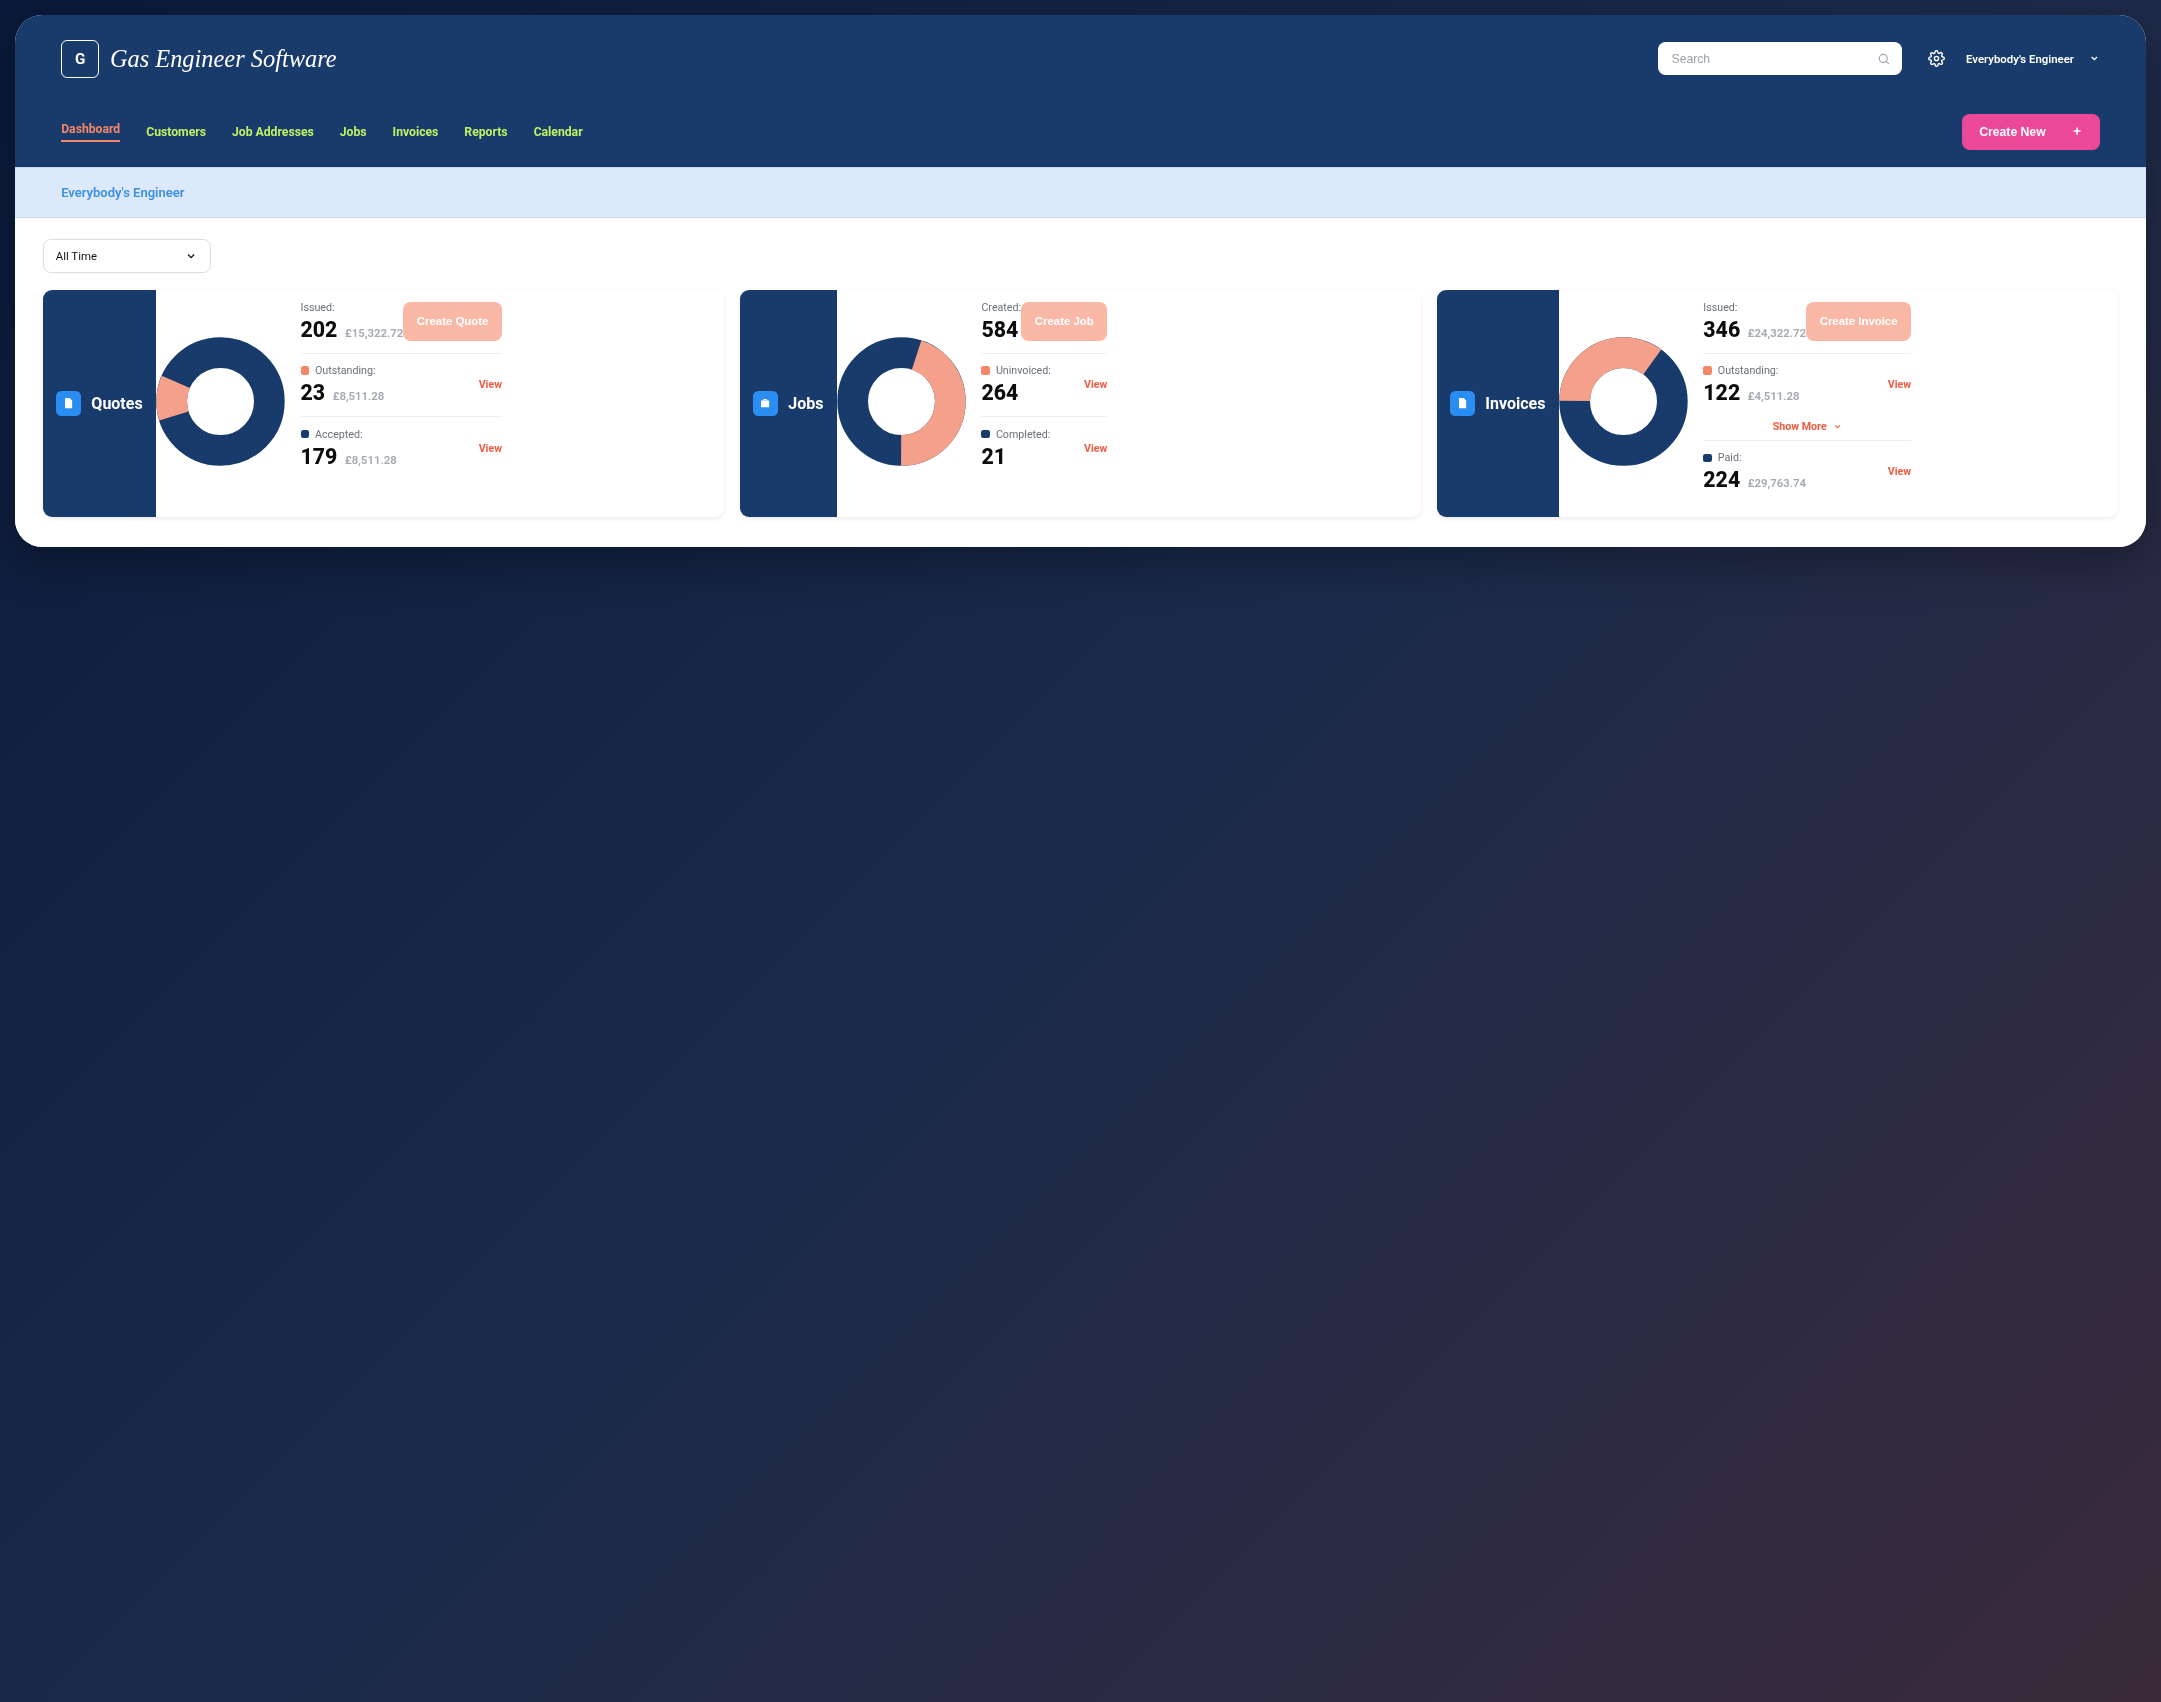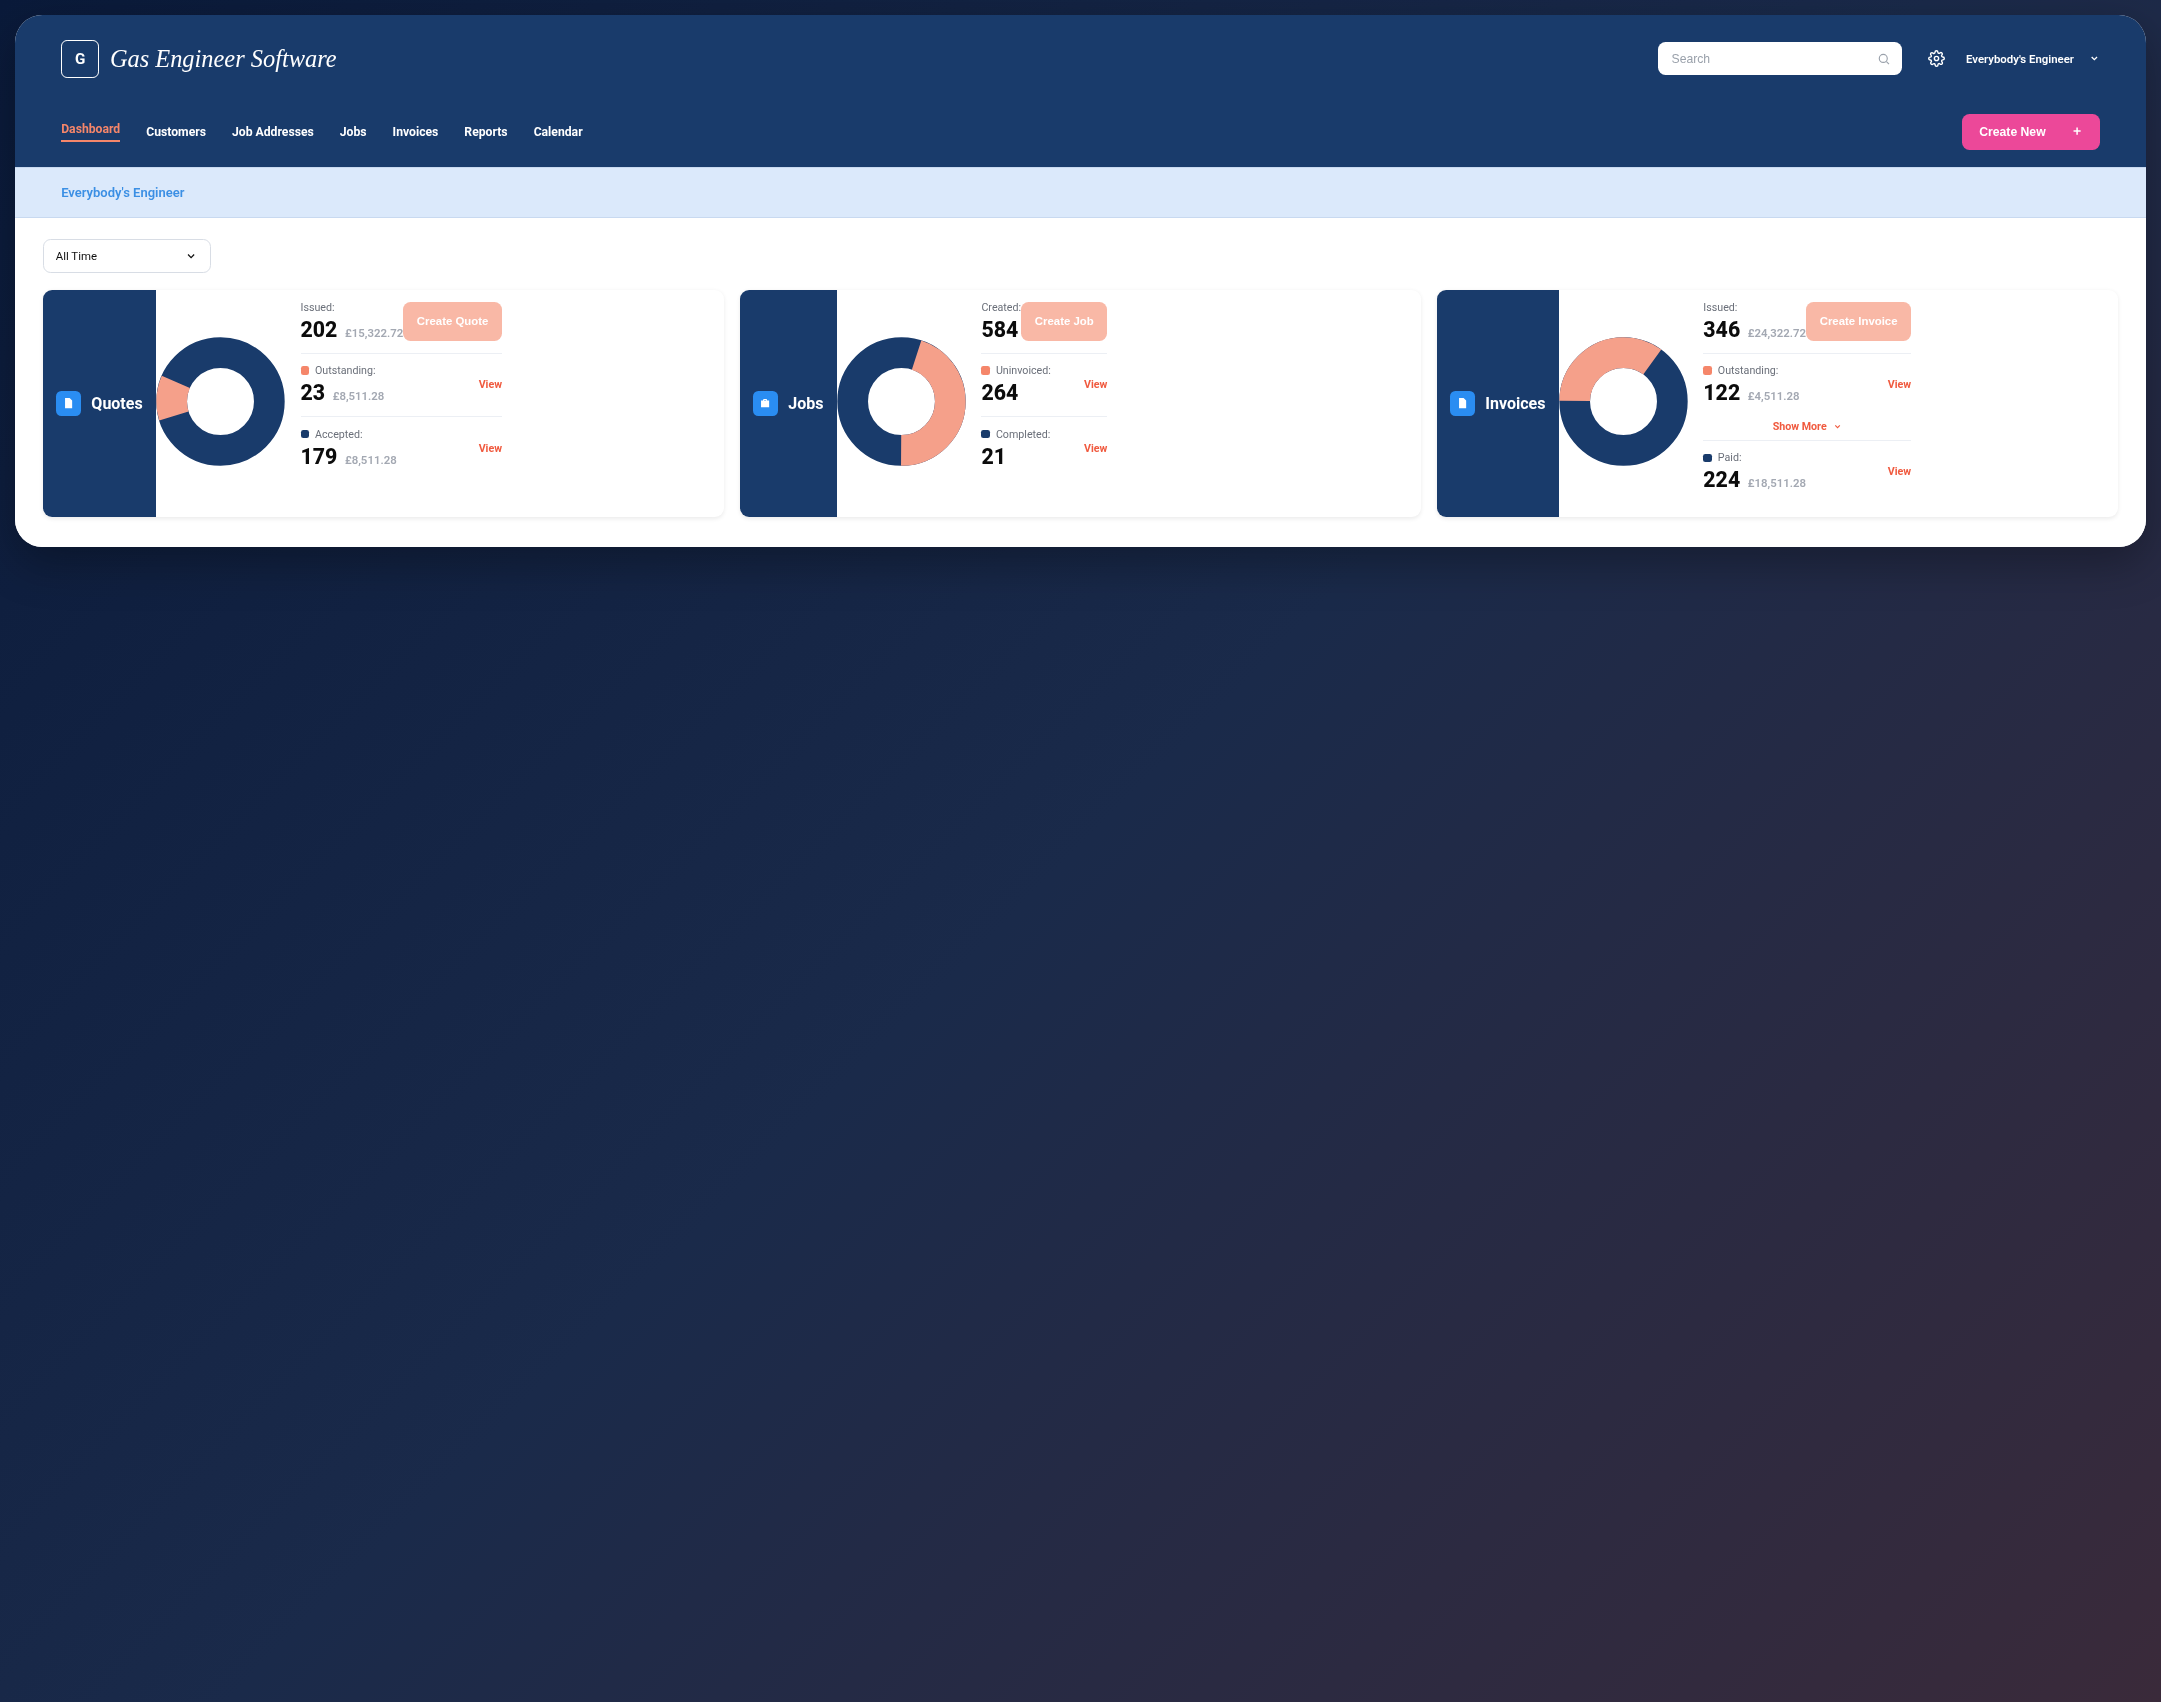--- a/index.html
+++ b/index.html
@@ -82,21 +82,21 @@
   font-size: 11.4px;
   cursor: pointer;
 }
 .nav-row {
   display: flex;
   align-items: center;
   gap: 26px;
   padding: 13.7px 0 17px 0;
 }
 .nav-item {
-  color: #ffffff;
+  color: #bef264;
   font-weight: 700;
   font-size: 12.2px;
   cursor: pointer;
 }
 .nav-item.active {
   color: #f5866a;
   border-bottom: 2.3px solid #f5866a;
   padding-bottom: 4.6px;
 }
 .create-btn {
@@ -471,21 +471,21 @@
               </svg>
           </div>
           <div class="stat-row" style="border-top:0.8px solid #eceff4;">
             <div class="stat-left">
               <div class="stat-label-row">
                   <span class="dot navy"></span>
                   <span class="stat-label">Paid:</span>
                 </div>
               <div class="stat-val-row">
                 <span class="stat-number">224</span>
-                <span class="stat-money">£18,511.28</span>
+                <span class="stat-money">£29,763.74</span>
               </div>
             </div>
             <span class="view-link">View</span>
           </div>
         </div>
       </div>
 
     </div>
   </div>
 </div>

